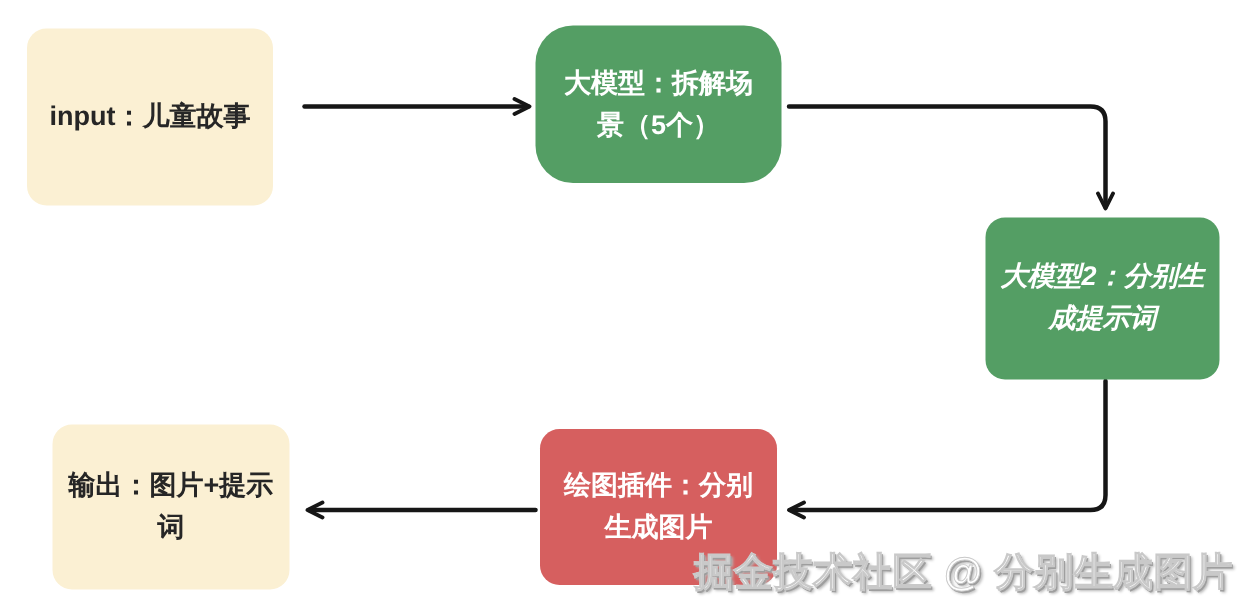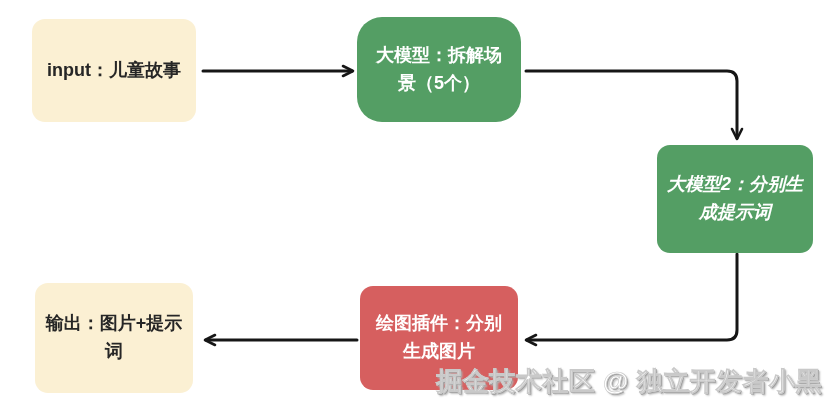--- a/index.html
+++ b/index.html
@@ -22,21 +22,21 @@
     font-weight: bold;
     font-size: 18px;
     line-height: 1.55;
     z-index: 2;
   }
   .node span { display: block; }
   .node.cream { background: #FBF0D3; color: #262626; }
   .node.green { background: #549E64; color: #ffffff; }
   .node.red   { background: #D65F5F; color: #ffffff; }
 
-  #node-input  { left: 32px;  top: 19px;  width: 164px; height: 103px; padding: 0 6px; }
+  #node-input  { left: 18px;  top: 19px;  width: 164px; height: 118px; padding: 0 6px; }
   #node-model1 { left: 357px; top: 17px;  width: 164px; height: 105px; padding: 0 13px; border-radius: 25px; }
   #node-model2 { left: 657px; top: 145px; width: 156px; height: 108px; padding: 0 9px; font-style: italic; }
   #node-plugin { left: 360px; top: 286px; width: 158px; height: 104px; padding: 0 10px; }
   #node-output { left: 35px;  top: 283px; width: 158px; height: 110px; padding: 0 7px; }
 
   #edges {
     position: absolute;
     left: 0; top: 0;
     width: 829px; height: 409px;
     z-index: 1;
@@ -88,15 +88,15 @@
   </div>
 
   <div class="node red" id="node-plugin">
     <span>绘图插件：分别生成图片</span>
   </div>
 
   <div class="node cream" id="node-output">
     <span>输出：图片+提示词</span>
   </div>
 
-  <div id="watermark">掘金技术社区 @ 独立开发者小黑</div>
+  <div id="watermark">掘金技术社区 @ 分别生成图片</div>
 
 </div>
 
 </body></html>

